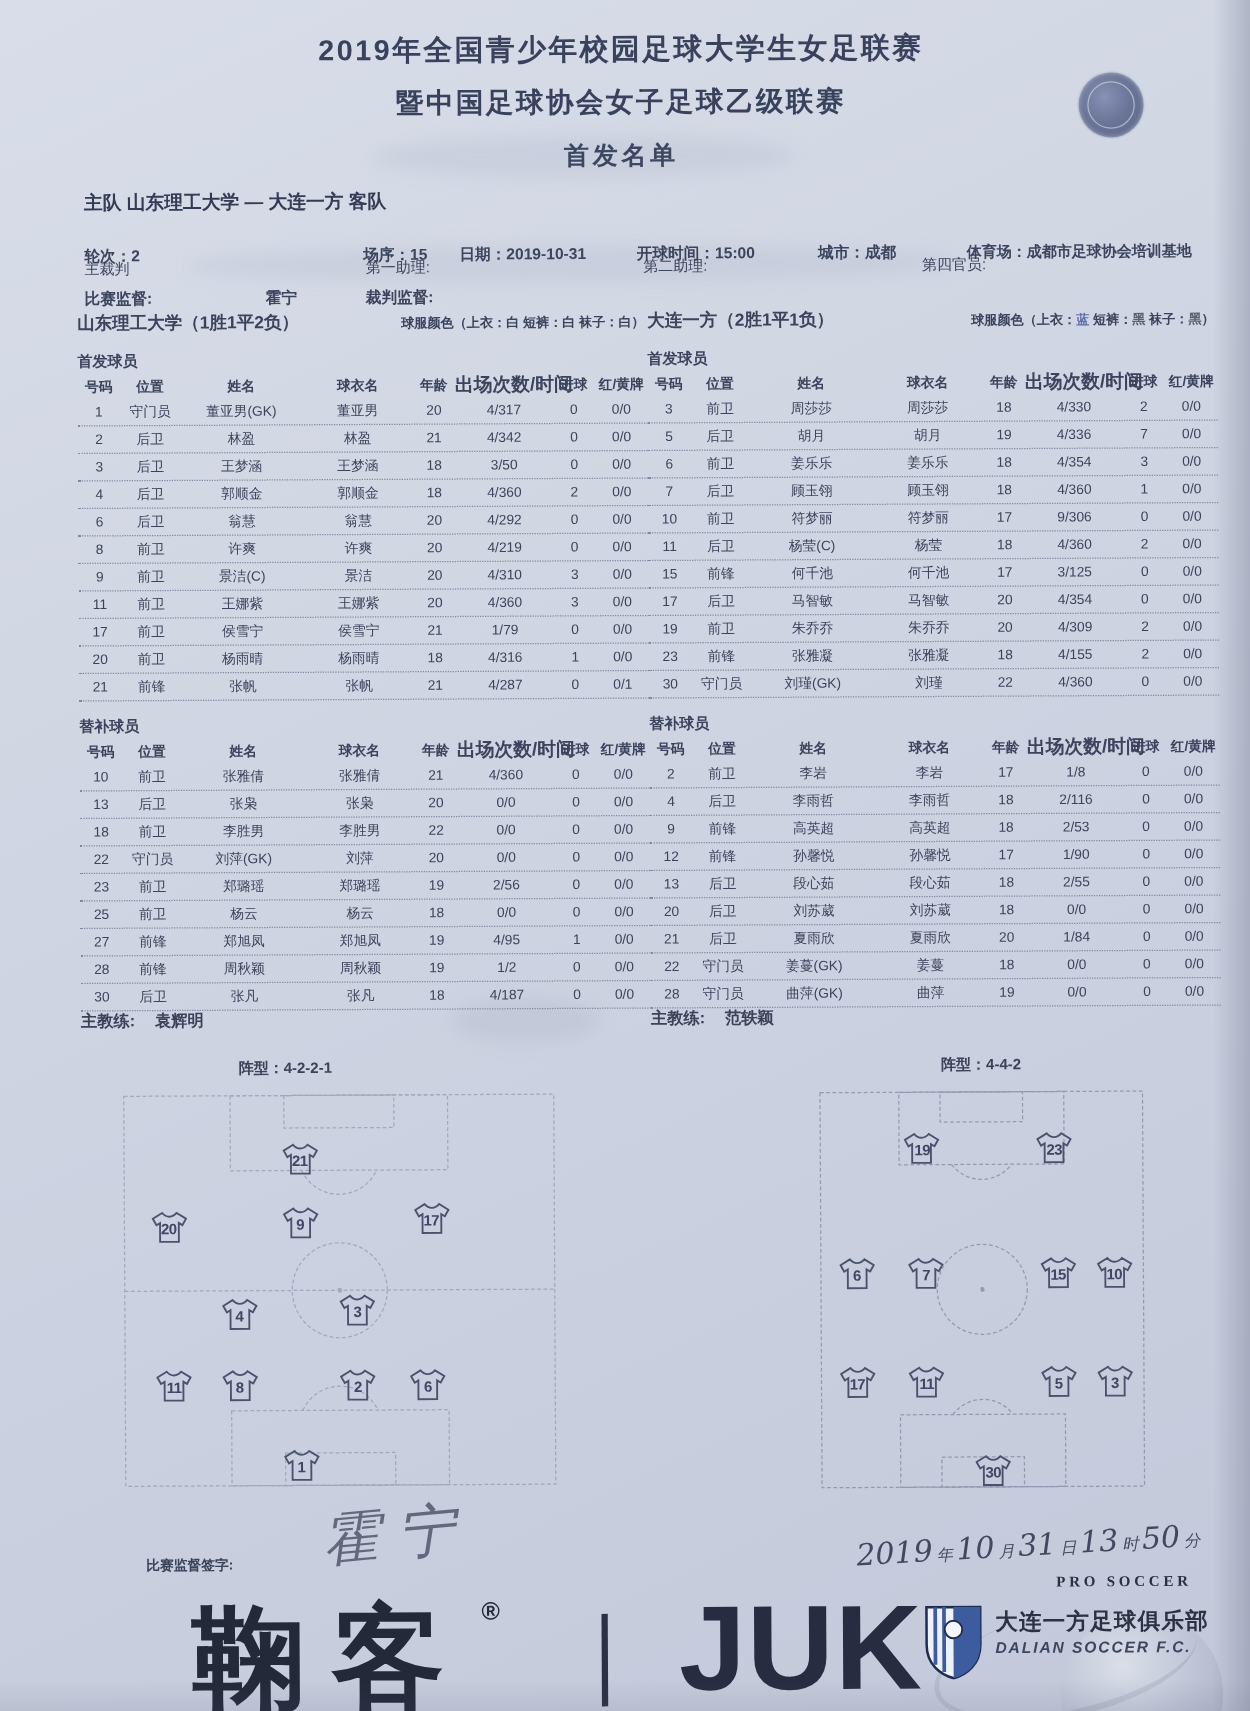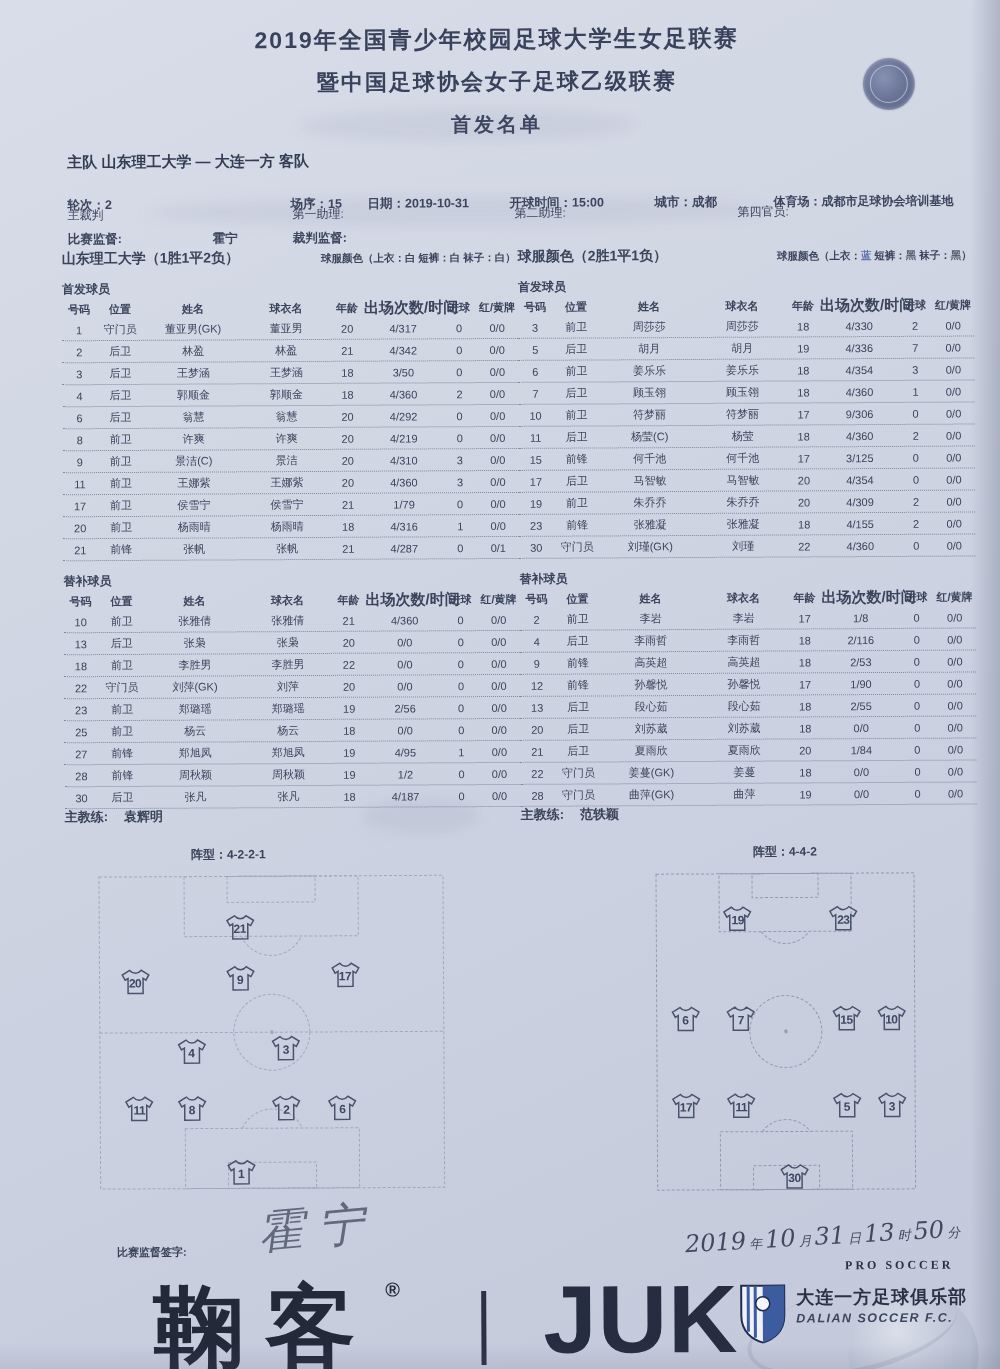--- a/index.html
+++ b/index.html
@@ -349,21 +349,21 @@
             <span class="tcell c4">18</span>
             <span class="tcell c5">4/187</span>
             <span class="tcell c6">0</span>
             <span class="tcell c7">0/0</span>
           </div>
         </div>
     </div>
 
     <div class="team-col away-col">
       <div class="team-head">
-        <span class="team-name">球服颜色（2胜1平1负）</span>
+        <span class="team-name">大连一方（2胜1平1负）</span>
         <span class="team-kit"><span>球服颜色（上衣：</span><span class="kit-shirt">蓝</span><span> 短裤：</span><span class="kit-shorts">黑</span><span> 袜子：</span><span class="kit-socks">黑</span><span>）</span></span>
       </div>
       <div class="sec-label">首发球员</div>
       <div class="thead">
           <span class="tcell c0">号码</span>
           <span class="tcell c1">位置</span>
           <span class="tcell c2">姓名</span>
           <span class="tcell c3">球衣名</span>
           <span class="tcell c4">年龄</span>
           <span class="tcell c5">出场次数/时间</span>

